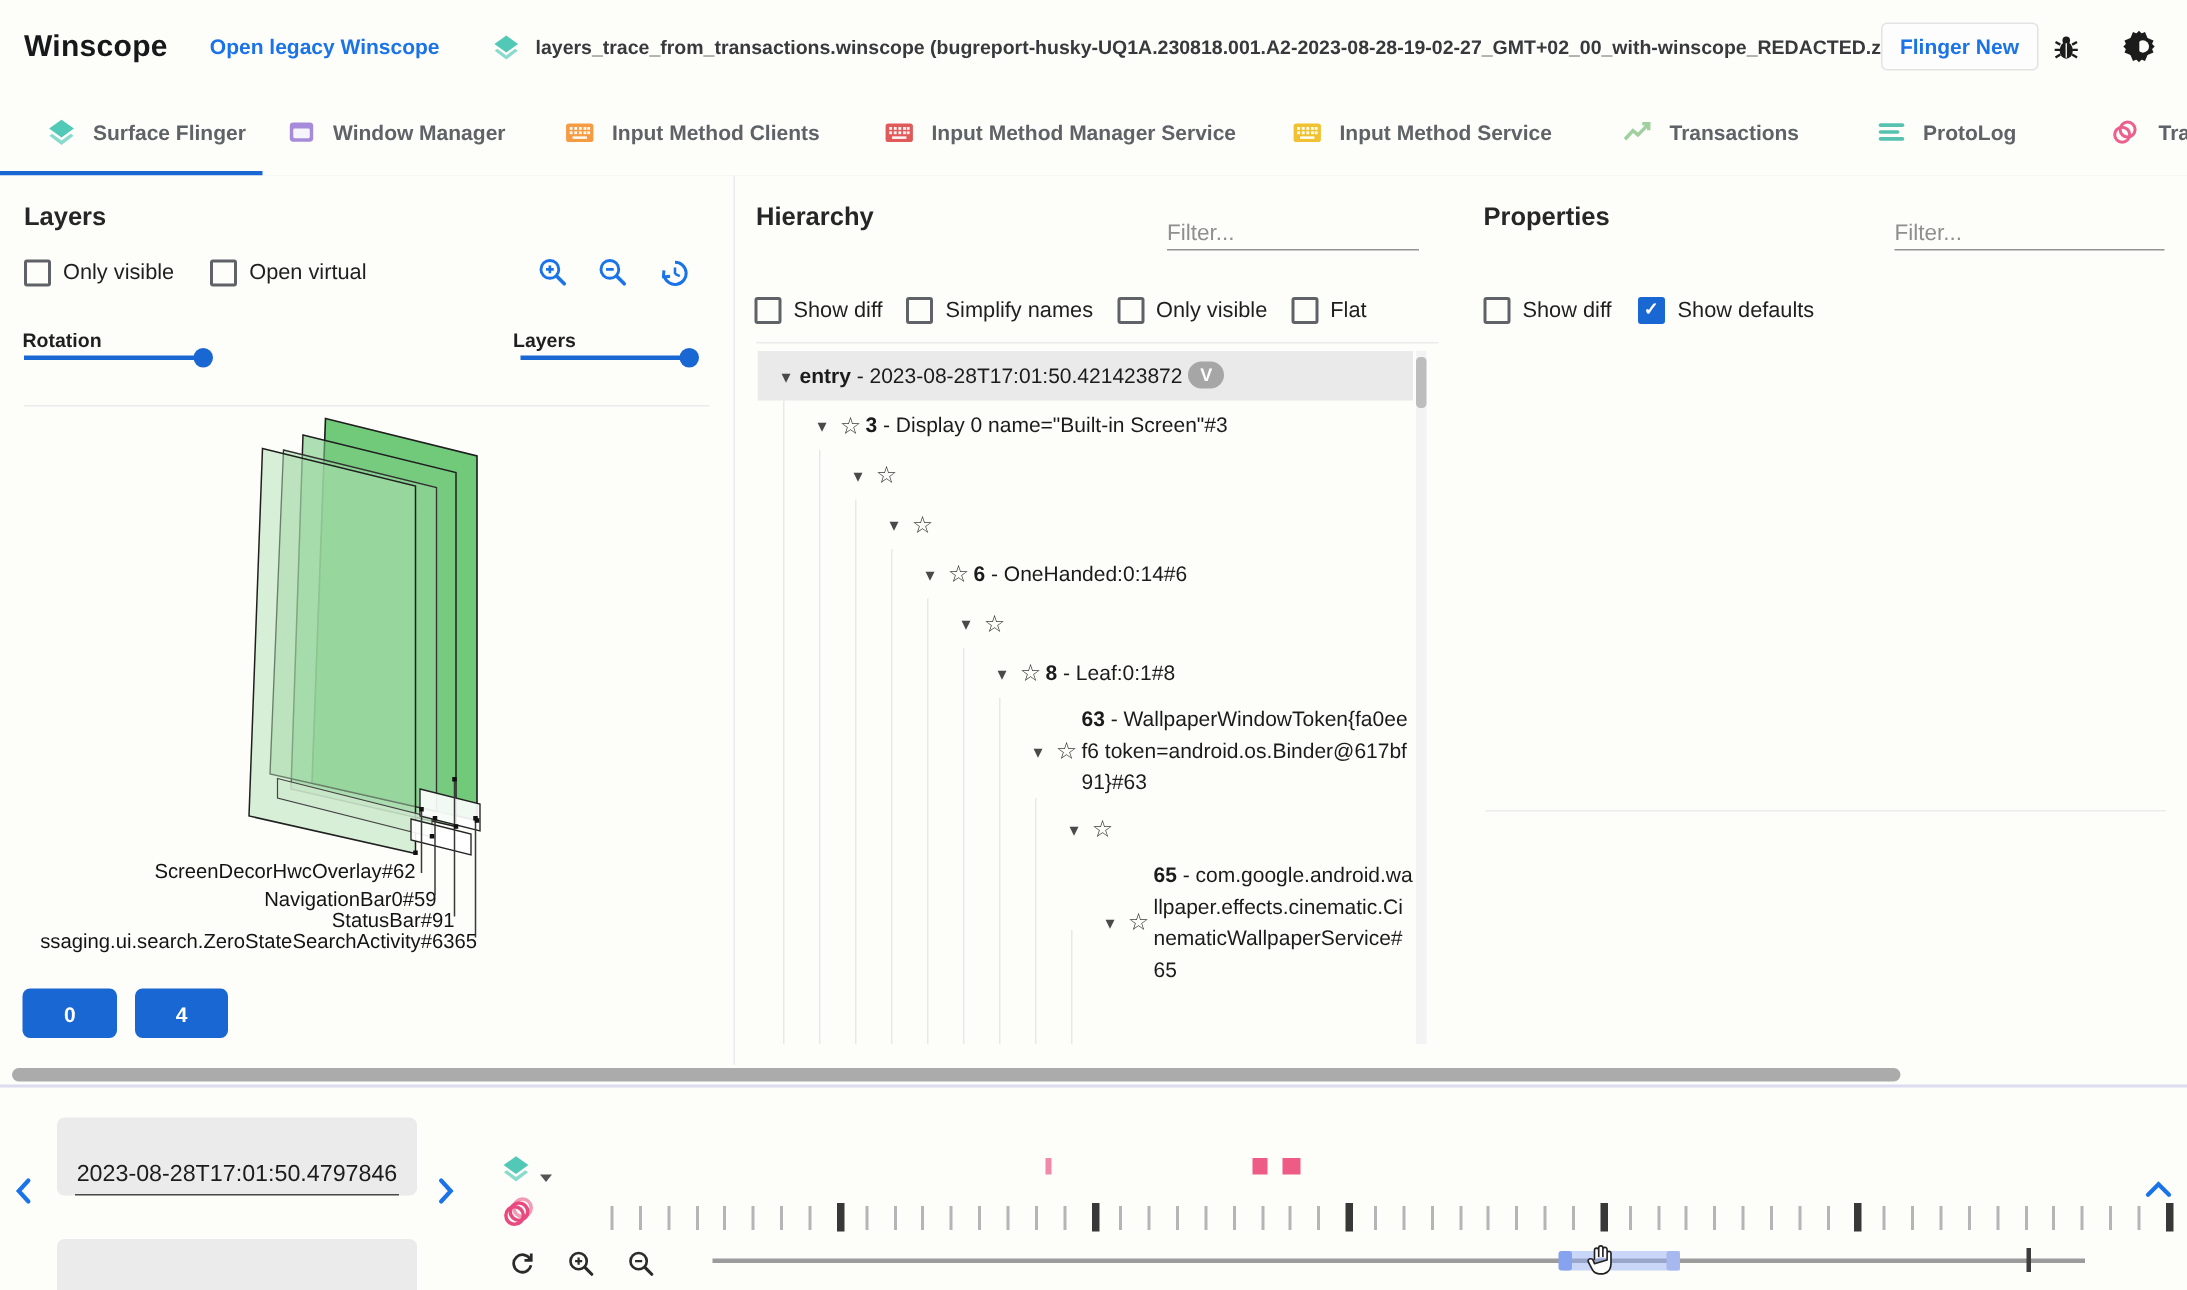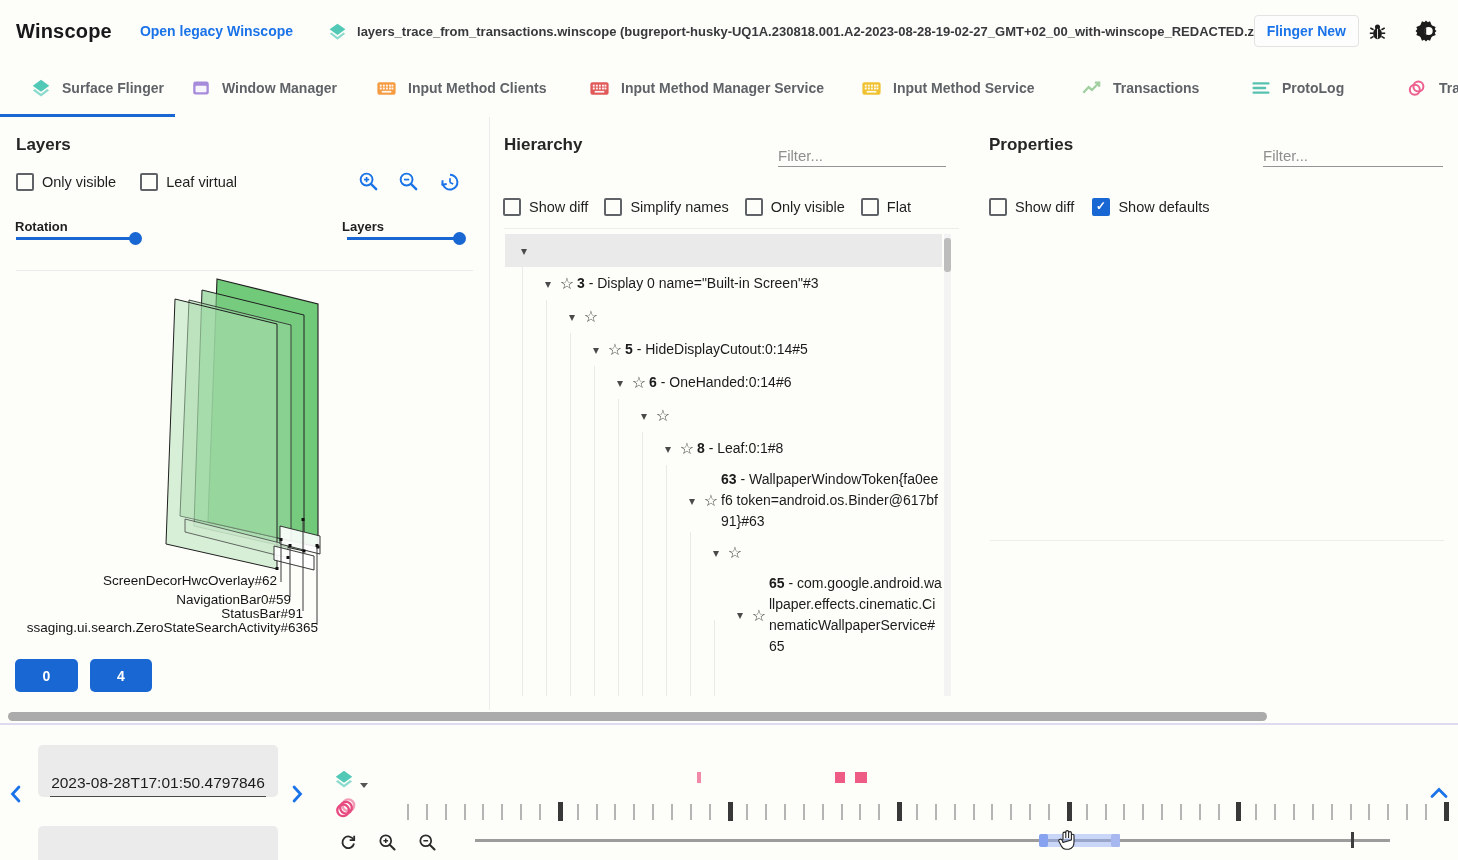--- a/index.html
+++ b/index.html
@@ -227,21 +227,21 @@
   <section style="left:0;width:489px">
     <div class="ptitle" style="left:16px;top:18px">Layers</div>
 
     <div class="cbrow" style="left:16px;top:56px;gap:24px">
       <span class="cbgroup">
         <span class="cb"></span>
         <span>Only visible</span>
       </span>
       <span class="cbgroup">
         <span class="cb"></span>
-        <span>Leaf virtual</span>
+        <span>Open virtual</span>
       </span>
     </div>
 
     <span class="abs" style="left:357px;top:53px;cursor:pointer">
       <svg width="23" height="23" viewBox="0 0 24 24">
           <circle cx="10" cy="10" r="6.2" fill="none" stroke="#1a73e8" stroke-width="2"></circle>
           <line x1="14.8" y1="14.8" x2="20" y2="20" stroke="#1a73e8" stroke-width="2.5" stroke-linecap="round"></line>
           <line x1="7.3" y1="10" x2="12.7" y2="10" stroke="#1a73e8" stroke-width="1.8"></line>
           <line x1="10" y1="7.3" x2="10" y2="12.7" stroke="#1a73e8" stroke-width="1.8"></line>
         </svg>
@@ -327,34 +327,34 @@
         </span>
         <span class="cbgroup">
           <span class="cb"></span>
           <span>Flat</span>
         </span>
       </div>
     <div class="divider" style="left:14px;top:111px;width:455px"></div>
     <div id="tree">
         <div class="trow sel" style="padding-left:10px">
           <span class="tarrow">▾</span>
+          <span class="ttext"><b>entry</b> - 2023-08-28T17:01:50.421423872 <span class="vchip">V</span></span>
         </div>
         <div class="trow" style="padding-left:34px">
           <span class="tarrow">▾</span>
           <span class="tstar">☆</span>
           <span class="ttext"><b>3</b> - Display 0 name="Built-in Screen"#3</span>
         </div>
         <div class="trow" style="padding-left:58px">
           <span class="tarrow">▾</span>
           <span class="tstar">☆</span>
         </div>
         <div class="trow" style="padding-left:82px">
           <span class="tarrow">▾</span>
           <span class="tstar">☆</span>
-          <span class="ttext"><b>5</b> - HideDisplayCutout:0:14#5</span>
         </div>
         <div class="trow" style="padding-left:106px">
           <span class="tarrow">▾</span>
           <span class="tstar">☆</span>
           <span class="ttext"><b>6</b> - OneHanded:0:14#6</span>
         </div>
         <div class="trow" style="padding-left:130px">
           <span class="tarrow">▾</span>
           <span class="tstar">☆</span>
         </div>

